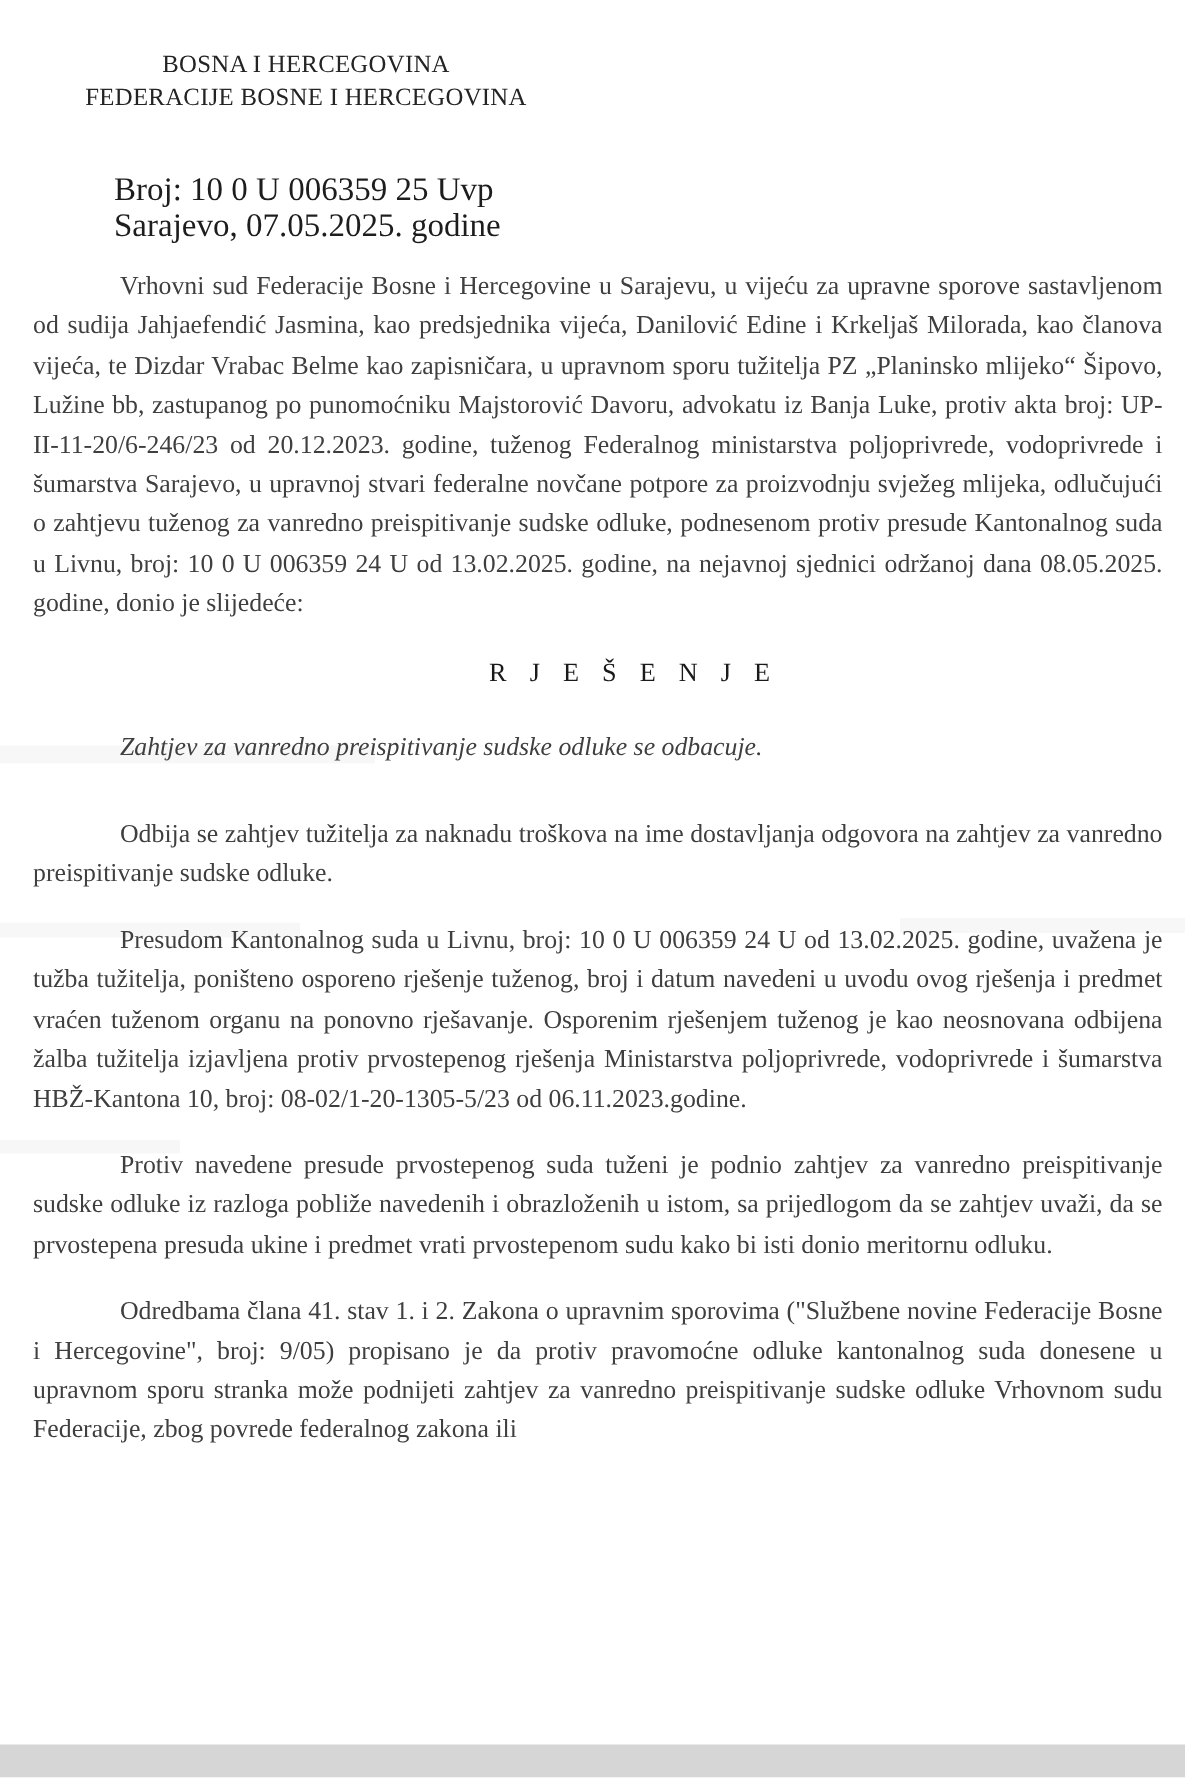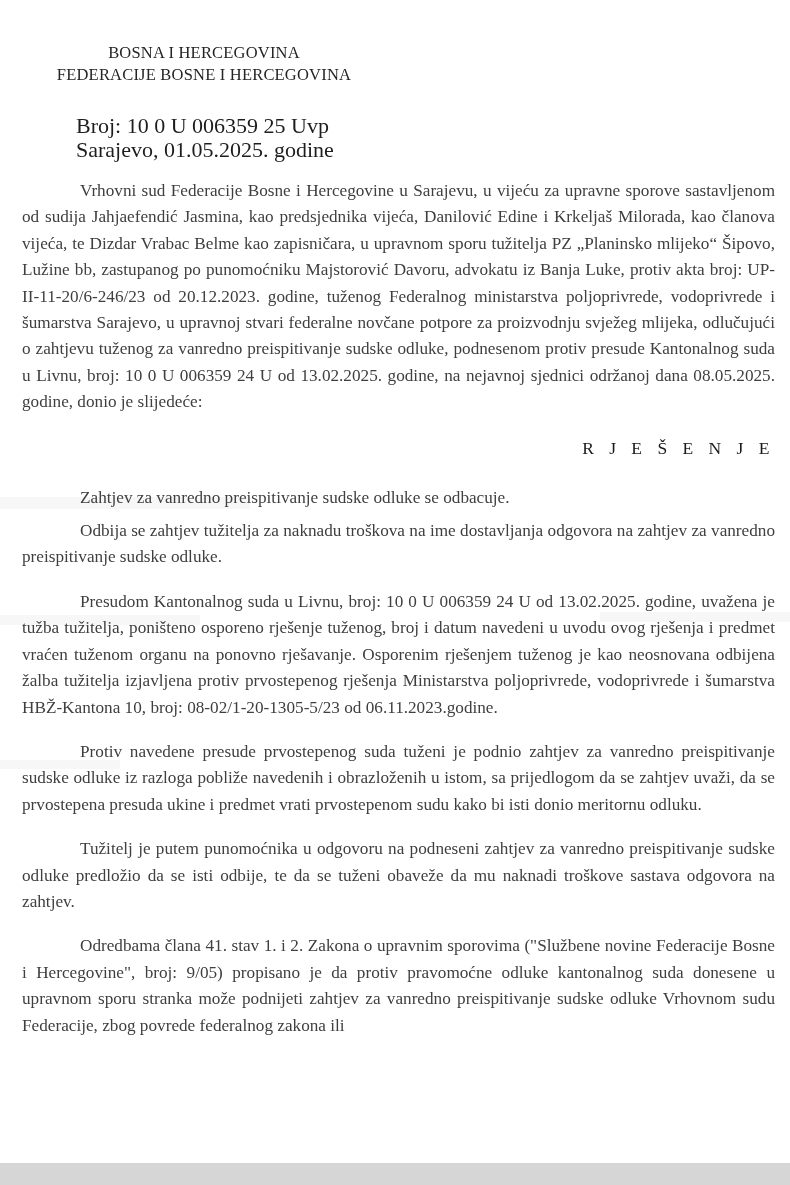--- a/index.html
+++ b/index.html
@@ -46,21 +46,21 @@
     top: 1163px;
     width: 790px;
     height: 22px;
     background: #d4d4d4;
   }
 
   
   .letterhead {
     position: absolute;
     left: 18px;
-    top: 42px;
+    top: 32px;
     width: 372px;
     text-align: center;
     font-size: 16.5px;
     line-height: 21.5px;
     letter-spacing: 0.2px;
     color: #262626;
   }
   .letterhead div { white-space: nowrap; }
 
   .ref-block {
@@ -84,26 +84,26 @@
   p.para {
     margin: 0 0 18px 0;
     font-size: 17.2px;
     line-height: 26.4px;
     text-align: justify;
     text-indent: 58px;
     color: #404040;
     -webkit-hyphens: none;
     hyphens: none;
   }
-  p.para.tight { margin-bottom: 7px; }
+  p.para.tight { margin-bottom: 32px; font-style: italic; }
 
   
   .heading {
     margin: 0;
-    text-align: right;
+    text-align: center;
     font-size: 17.5px;
     letter-spacing: 5.5px;
     color: #1c1c1c;
     white-space: nowrap;
   }
   .heading-rjesenje {
     margin: 22px 0 26px 0;
     padding-left: 48px;
   }
   .heading-obrazlozenje {
@@ -126,39 +126,38 @@
   <div class="scan-blot blot-c"></div>
   <div class="scan-blot blot-d"></div>
 
   <div class="letterhead">
     <div>BOSNA I HERCEGOVINA</div>
     <div>FEDERACIJE BOSNE I HERCEGOVINA</div>
   </div>
 
   <div class="ref-block">
     <div>Broj: 10 0 U 006359 25 Uvp</div>
-    <div>Sarajevo, 01.05.2025. godine</div>
+    <div>Sarajevo, 07.05.2025. godine</div>
   </div>
 
   <div class="body-area">
 
     <p class="para">Vrhovni sud Federacije Bosne i Hercegovine u Sarajevu, u vijeću za upravne sporove sastavljenom od sudija Jahjaefendić Jasmina, kao predsjednika vijeća, Danilović Edine i Krkeljaš Milorada, kao članova vijeća, te Dizdar Vrabac Belme kao zapisničara, u upravnom sporu tužitelja PZ „Planinsko mlijeko“ Šipovo, Lužine bb, zastupanog po punomoćniku Majstorović Davoru, advokatu iz Banja Luke, protiv akta broj: UP-II-11-20/6-246/23 od 20.12.2023. godine, tuženog Federalnog ministarstva poljoprivrede, vodoprivrede i šumarstva Sarajevo, u upravnoj stvari federalne novčane potpore za proizvodnju svježeg mlijeka, odlučujući o zahtjevu tuženog za vanredno preispitivanje sudske odluke, podnesenom protiv presude Kantonalnog suda u Livnu, broj: 10 0 U 006359 24 U od 13.02.2025. godine, na nejavnoj sjednici održanoj dana 08.05.2025. godine, donio je slijedeće:</p>
 
     <div class="heading heading-rjesenje">R J E Š E N J E</div>
 
     <p class="para tight">Zahtjev za vanredno preispitivanje sudske odluke se odbacuje.</p>
 
     <p class="para">Odbija se zahtjev tužitelja za naknadu troškova na ime dostavljanja odgovora na zahtjev za vanredno preispitivanje sudske odluke.</p>
 
 
     <p class="para">Presudom Kantonalnog suda u Livnu, broj: 10 0 U 006359 24 U od 13.02.2025. godine, uvažena je tužba tužitelja, poništeno osporeno rješenje tuženog, broj i datum navedeni u uvodu ovog rješenja i predmet vraćen tuženom organu na ponovno rješavanje. Osporenim rješenjem tuženog je kao neosnovana odbijena žalba tužitelja izjavljena protiv prvostepenog rješenja Ministarstva poljoprivrede, vodoprivrede i šumarstva HBŽ-Kantona 10, broj: 08-02/1-20-1305-5/23 od 06.11.2023.godine.</p>
 
     <p class="para">Protiv navedene presude prvostepenog suda tuženi je podnio zahtjev za vanredno preispitivanje sudske odluke iz razloga pobliže navedenih i obrazloženih u istom, sa prijedlogom da se zahtjev uvaži, da se prvostepena presuda ukine i predmet vrati prvostepenom sudu kako bi isti donio meritornu odluku.</p>
 
-    <p class="para">Tužitelj je putem punomoćnika u odgovoru na podneseni zahtjev za vanredno preispitivanje sudske odluke predložio da se isti odbije, te da se tuženi obaveže da mu naknadi troškove sastava odgovora na zahtjev.</p>
 
 
     <p class="para">Odredbama člana 41. stav 1. i 2. Zakona o upravnim sporovima ("Službene novine Federacije Bosne i Hercegovine", broj: 9/05) propisano je da protiv pravomoćne odluke kantonalnog suda donesene u upravnom sporu stranka može podnijeti zahtjev za vanredno preispitivanje sudske odluke Vrhovnom sudu Federacije, zbog povrede federalnog zakona ili</p>
 
   </div>
 </div>
 
 <div class="bottom-band"></div>
 
 </body></html>

